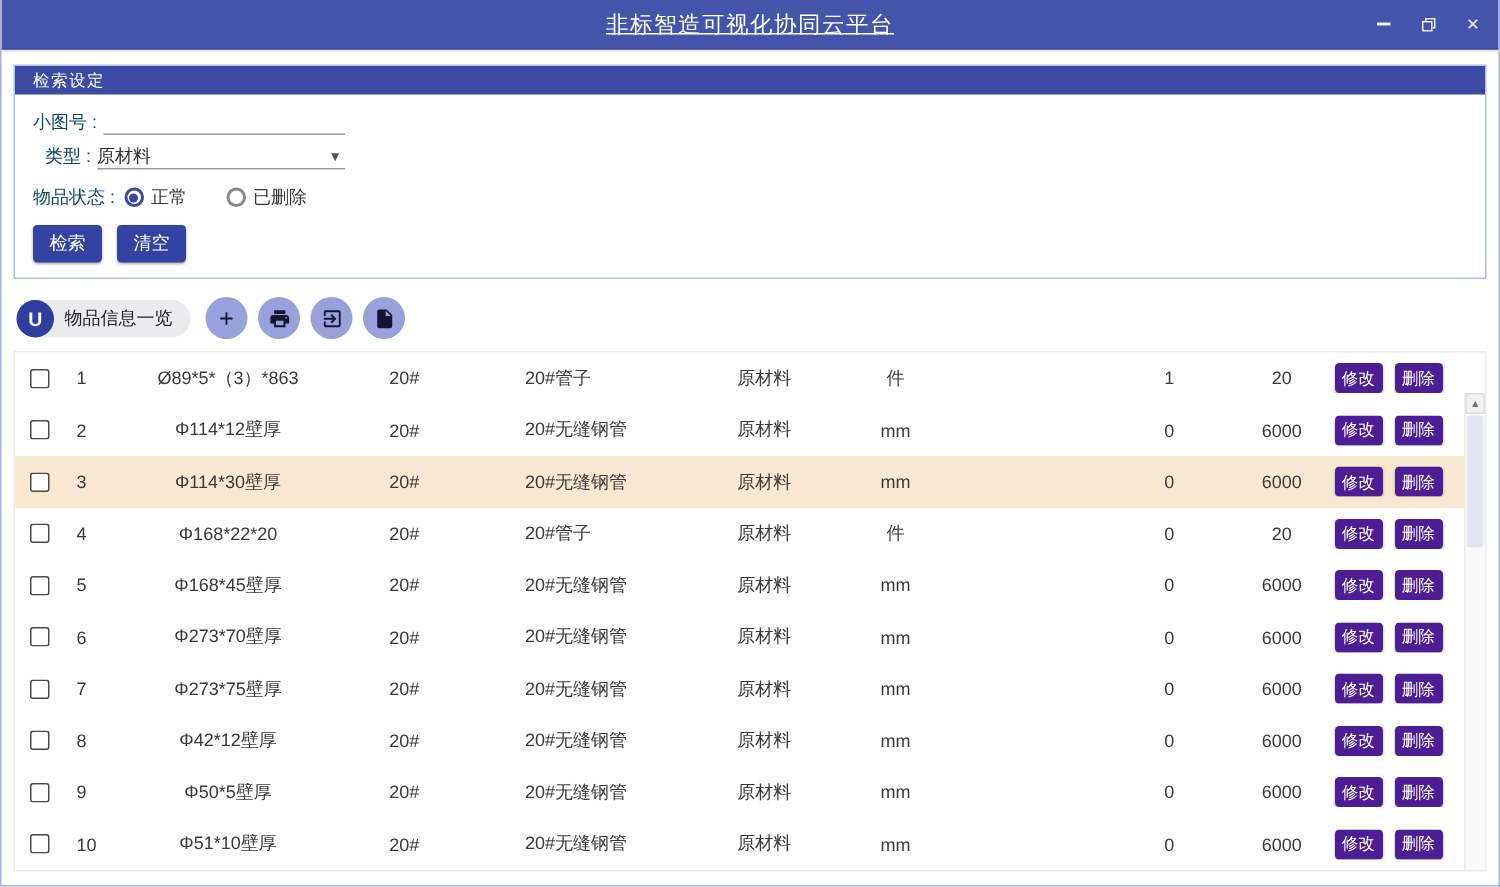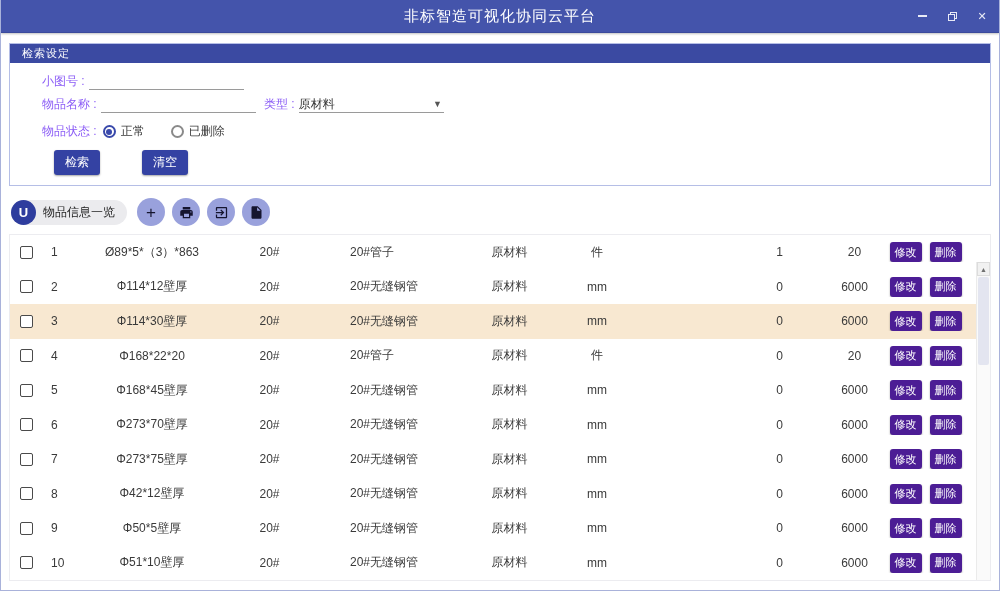--- a/index.html
+++ b/index.html
@@ -9,58 +9,58 @@
     background:#ffffff; color:#333;
     border-left:1px solid #a9b2da; border-right:1px solid #a9b2da; border-bottom:1px solid #a9b2da;
   }
 
   
   .titlebar {
     height:33px; background:#4454ab; position:relative;
     display:flex; align-items:center; justify-content:center;
     border-bottom:1px solid #3b4a9c; box-shadow:0 1px 2px rgba(0,0,0,.25);
   }
-  .titlebar .title { color:#fff; font-size:15px; letter-spacing:1px; }
+  .titlebar .title { color:#fff; font-size:15px; letter-spacing:1px;text-decoration:underline; }
   .win-controls { position:absolute; right:10px; top:0; height:100%; display:flex; align-items:center; gap:16px; }
   .win-btn { color:#e8eaf6; font-size:11px; width:14px; height:14px; display:flex; align-items:center; justify-content:center; cursor:pointer; }
   .minimize-glyph { width:9px; height:0; border-bottom:2px solid #e8eaf6; }
   .restore-glyph { position:relative; width:9px; height:9px; }
   .restore-glyph .r1 { position:absolute; top:0; right:0; width:7px; height:7px; border:1px solid #e8eaf6; }
   .restore-glyph .r2 { position:absolute; bottom:0; left:0; width:7px; height:7px; border:1px solid #e8eaf6; background:#4454ab; }
 
   
   .search-panel { margin:10px 8px 0 8px; border:1px solid #b5bee6; background:#fff; }
   .search-panel .panel-header {
     height:19px; background:#3b4aa2; color:#fff; font-size:11px;
     display:flex; align-items:center; padding-left:12px; letter-spacing:1px;text-align:center;
   }
   .panel-body { padding:6px 10px 8px 6px; }
   .f-row { display:flex; align-items:flex-end; margin-top:6px; }
   .f-row:first-child { margin-top:4px; }
-  label.flabel { font-size:12px; color:#8b5cf6; white-space:nowrap; padding-left:6px;margin-left:20px; }
+  label.flabel { font-size:12px; color:#0c4a6e; white-space:nowrap; padding-left:6px; }
   .f-left { width:214px; display:flex; align-items:flex-end; }
   .f-right { width:206px; margin-left:8px; display:flex; align-items:flex-end; }
   .uline-input { flex:1; border:none; border-bottom:1px solid #9a9a9a; outline:none;
     height:17px; font-size:12px; background:transparent; margin-left:4px; }
   .select-box { flex:1; border-bottom:1px solid #9a9a9a; margin-left:4px; height:17px;
     display:flex; align-items:center; justify-content:space-between; cursor:pointer; }
   .select-box .sel-val { font-size:12px; color:#333; }
   .select-box .caret { font-size:9px; color:#555; padding-right:2px; }
   .radio-row { display:flex; align-items:center; margin-top:10px; }
   .radio-group { display:flex; align-items:center; margin-left:6px; cursor:pointer; }
   .radio-outer { width:13px; height:13px; border-radius:50%; border:2px solid #8a8a8a; background:#fff;
     display:flex; align-items:center; justify-content:center; }
   .radio-outer.checked { border-color:#3949ab; }
   .radio-dot { width:6px; height:6px; border-radius:50%; background:#3949ab; }
   .radio-label { font-size:12px; color:#3a3a3a; margin:0 20px 0 5px; }
   .btn-row { margin:10px 0 2px 6px; display:flex; gap:10px; }
   .btn {
     background:#3442a3; color:#fff; border:none; font-size:12px;
     padding:4px 11px; border-radius:3px; cursor:pointer;
-    box-shadow:0 1px 2px rgba(0,0,0,.35); font-family:inherit;margin-left:32px;
+    box-shadow:0 1px 2px rgba(0,0,0,.35); font-family:inherit;
   }
 
   
   .toolbar { margin:12px 0 0 10px; display:flex; align-items:center; height:28px; }
   .chip { display:flex; align-items:center; background:#ebebee; border-radius:13px; height:25px; padding-right:12px; }
   .avatar { width:25px; height:25px; border-radius:50%; background:#2e3d9e; color:#fff;
     display:flex; align-items:center; justify-content:center; font-size:13px; font-weight:bold; }
   .chip-label { font-size:12px; color:#222; margin-left:7px; }
   .round-btn { width:28px; height:28px; border-radius:50%; background:#99a1dc; border:none; cursor:pointer;
     display:flex; align-items:center; justify-content:center; margin-left:7px; color:#15152f; }
@@ -120,24 +120,20 @@
   <div class="panel-body">
 
     <div class="f-row">
       <div class="f-left">
         <label class="flabel">小图号 :</label>
         <input class="uline-input" type="text" style="">
       </div>
     </div>
 
     <div class="f-row">
-      <div class="f-left">
-        <label class="flabel">物品名称 :</label>
-        <input class="uline-input" type="text" style="">
-      </div>
       <div class="f-right">
         <label class="flabel">类型 :</label>
         <div class="select-box">
           <span class="sel-val">原材料</span>
           <span class="caret">▼</span>
         </div>
       </div>
     </div>
 
     <div class="radio-row">

